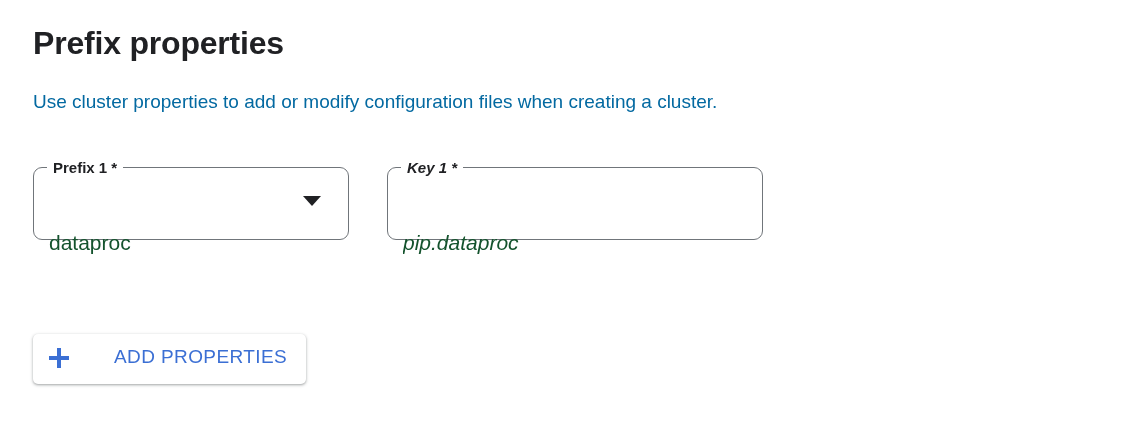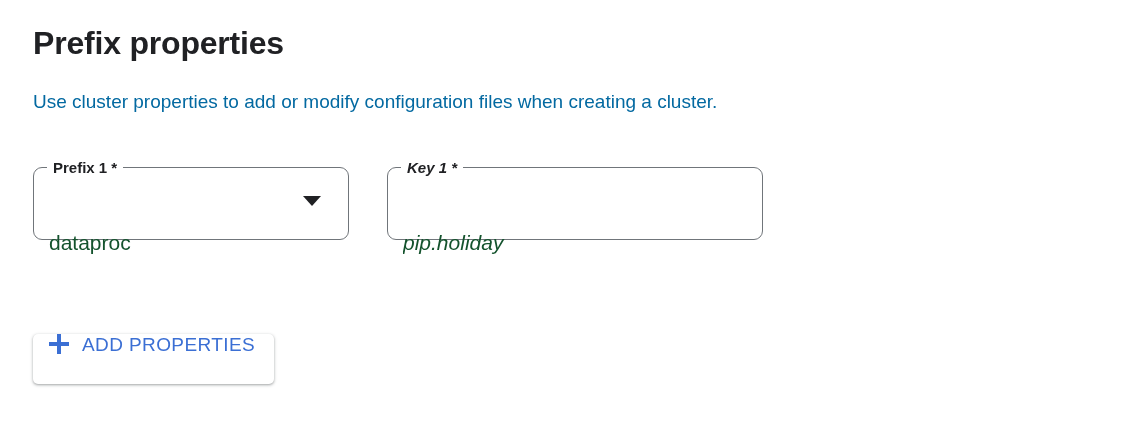--- a/index.html
+++ b/index.html
@@ -113,28 +113,29 @@
     border-top: 10px solid #202124;
   }
 
   
   .add-button {
     position: absolute;
     left: 33px;
     top: 334px;
     height: 50px;
     display: inline-flex;
-    align-items: flex-start;
-    padding: 0 19px 0 16px;
+    align-items: flex-end;
+    padding: 0 19px 16px 16px;
     background: #ffffff;
     border: none;
     border-radius: 5px;
     box-shadow: 0 1px 2px 0 rgba(60,64,67,0.30), 0 1px 3px 1px rgba(60,64,67,0.15);
     cursor: pointer;
     font-family: "Liberation Sans", sans-serif;
+    gap: 32px;
   }
   .add-button .plus-icon {
     position: relative;
     width: 20px;
     height: 20px;
     margin-right: 13px;
     flex: 0 0 auto;
   }
   .add-button .plus-icon::before,
   .add-button .plus-icon::after {
@@ -172,21 +173,21 @@
         <legend>Prefix 1 *</legend>
       </fieldset>
       <div class="field-value">dataproc</div>
       <span class="dropdown-arrow"></span>
     </div>
 
     <div class="field key">
       <fieldset class="outline">
         <legend>Key 1 *</legend>
       </fieldset>
-      <div class="field-value">pip.holiday</div>
+      <div class="field-value">pip.dataproc</div>
     </div>
 
 
   </div>
 </div>
 
 <button class="add-button">
   <span class="plus-icon"></span>
   <span class="add-label">ADD PROPERTIES</span>
 </button>

